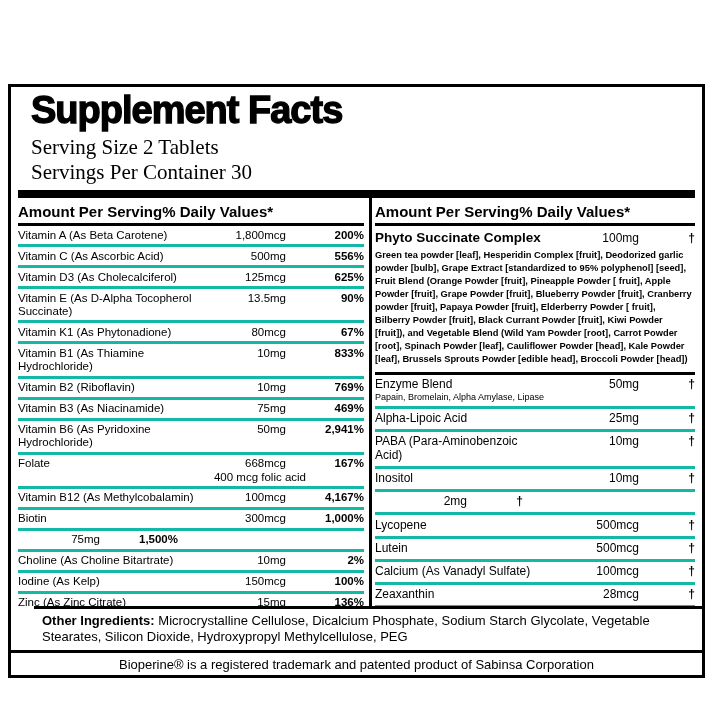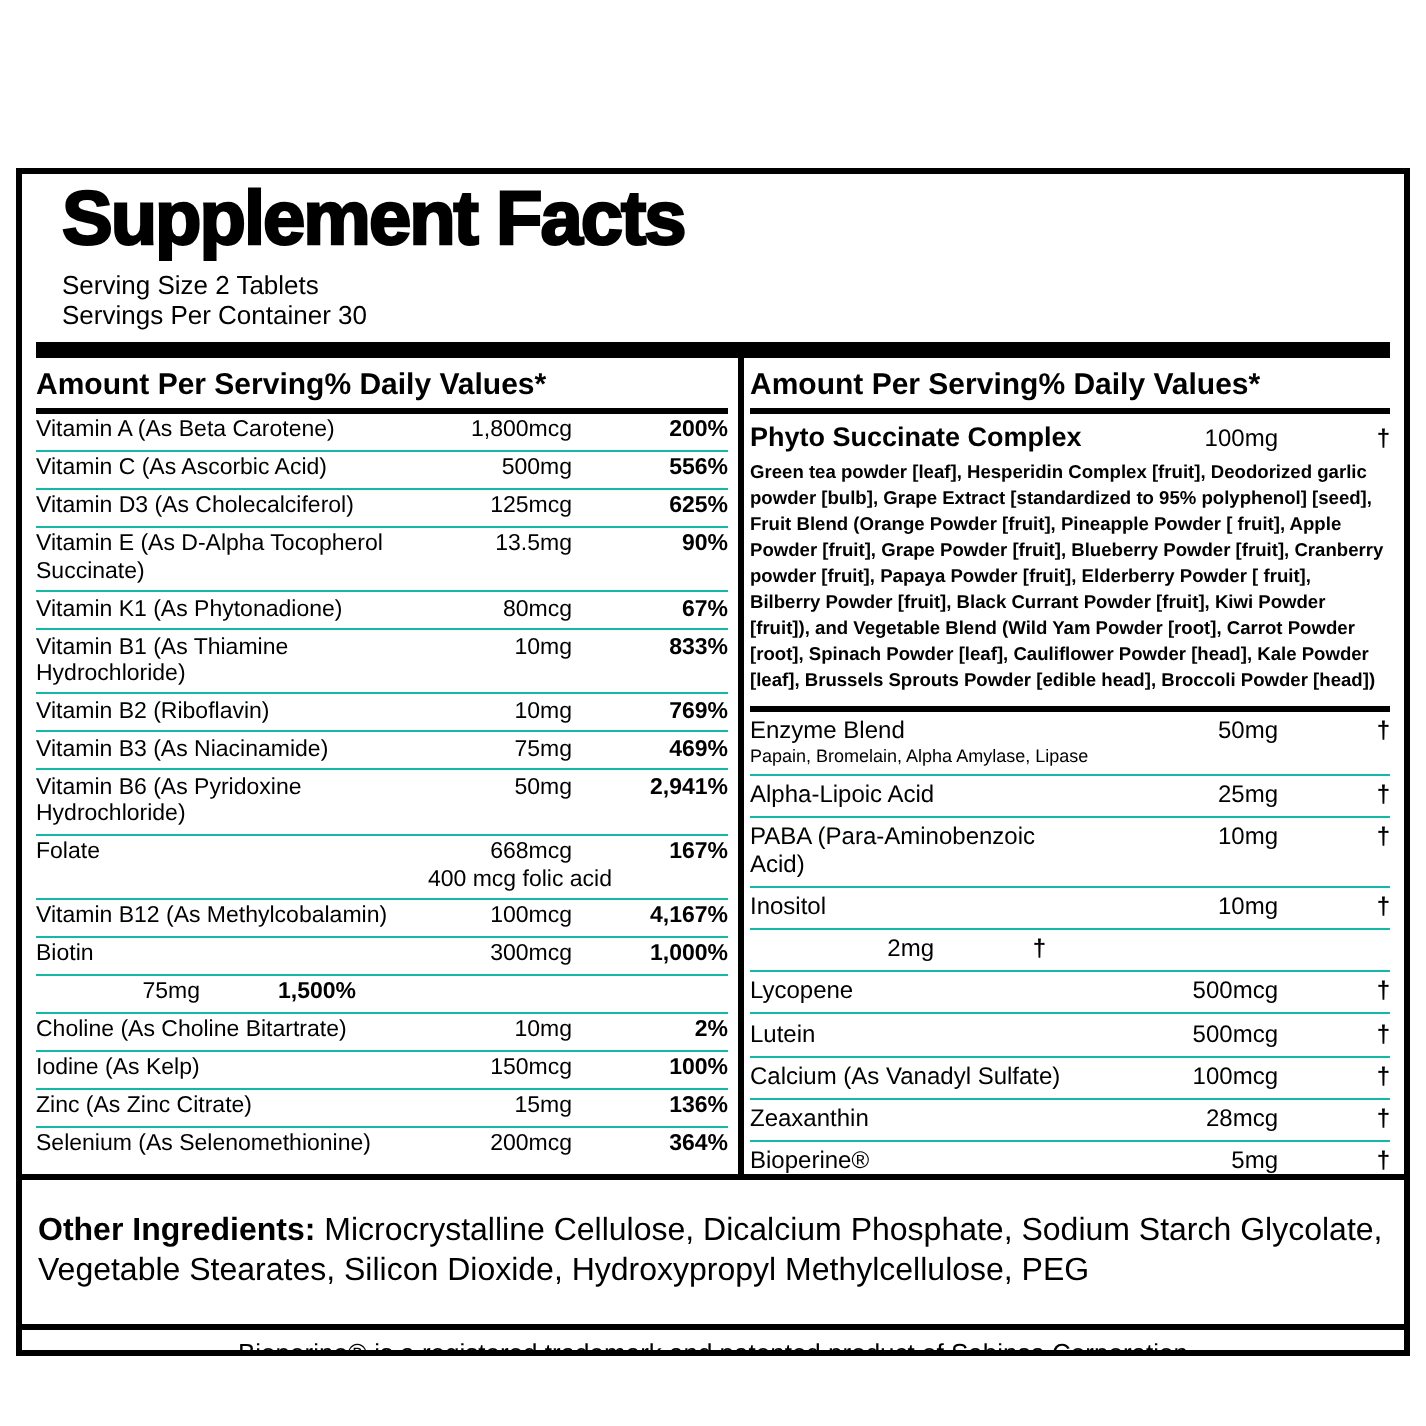--- a/index.html
+++ b/index.html
@@ -1,47 +1,47 @@
 <!DOCTYPE html>
 <html><head>
 <meta charset="utf-8">
 <style>
   html,body{margin:0;padding:0;background:#fff;}
   body{width:713px;height:713px;position:relative;font-family:"Liberation Sans",sans-serif;color:#000;}
   .label{position:absolute;left:8px;top:84px;width:697px;height:594px;border:3px solid #000;box-sizing:border-box;background:#fff;overflow:hidden;}
   .head{padding:4px 10px 0 20px;}
   .title{font-size:38px;font-weight:bold;letter-spacing:-1px;line-height:1.02;-webkit-text-stroke:1.3px #000;}
-  .serving{font-size:13px;line-height:1.2;margin-top:5px;}
+  .serving{font-size:21px;line-height:1.2;margin-top:5px;font-family:Liberation Serif, serif;}
   .bar1{height:8px;background:#000;margin:5px 7px 0 7px;}
   .cols{display:flex;margin:0 7px;height:408px;overflow:hidden;}
   .col-left{width:346px;display:flex;flex-direction:column;}
   .vdiv{width:3px;background:#000;margin:0 3px 0 5px;}
   .col-right{flex:1;display:flex;flex-direction:column;}
   .chead{display:flex;align-items:baseline;font-weight:bold;font-size:15px;padding:5px 0 3px;border-bottom:3px solid #000;}
   
-  .nrow-wrap{border-bottom:1px solid #14b8a6;padding:2.4px 0;}
+  .nrow-wrap{border-bottom:3px solid #14b8a6;padding:2.4px 0;}
   .col-left .nrow-wrap:last-of-type{border-bottom:none;}
   .nrow{display:flex;align-items:baseline;font-size:11.5px;line-height:1.15;}
   .nrow .nm{flex:1;padding-right:4px;}
   .nrow .amt{width:82px;text-align:right;white-space:nowrap;}
   .nrow .dv{width:58px;text-align:right;font-weight:bold;white-space:nowrap;padding-left:20px;}
   .row-note{font-size:11.5px;text-align:right;padding-right:58px;margin-top:1px;}
   
   .col-right .nrow{font-size:12px;}
   .col-right .nrow .amt{width:92px;}
   .col-right .nrow .dv{width:36px;}
   .col-right .nrow-wrap{padding:3.2px 0;}
   .phyto-row{padding:4px 0 2px;}
   .phyto-row .nm{font-weight:bold;font-size:13.5px;}
   .phyto-desc{font-size:9.3px;font-weight:bold;line-height:13px;padding:1px 2px 6px 0;border-bottom:3px solid #000;}
   .sub-ing{font-size:9px;line-height:1.1;margin-top:1px;}
   .bar2{height:9px;background:#000;margin-top:2px;}
   .rfoot{display:flex;justify-content:space-between;font-size:8.8px;padding:6px 0 0 0;}
   
-  .other{border-top:3px solid #000;padding:16px 8px;font-size:16px;line-height:1.25;}
+  .other{border-top:3px solid #000;padding:4px 8px;font-size:13px;line-height:1.25;margin-left:23px;}
   .other .olabel{font-weight:bold;}
   .tm{border-top:3px solid #000;text-align:center;font-size:13px;padding:4px 6px 5px;}
 </style>
 </head>
 <body>
 
 <div class="label">
 
   <div class="head">
     <div class="title">Supplement Facts</div>

